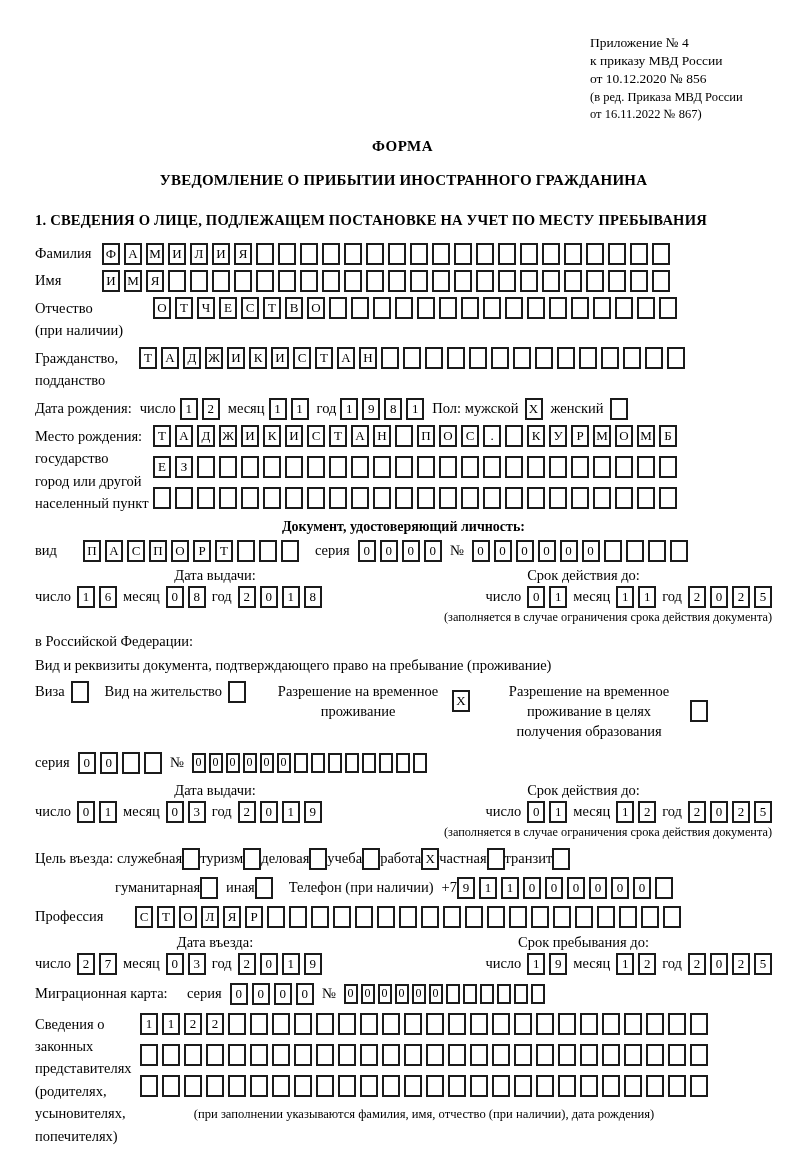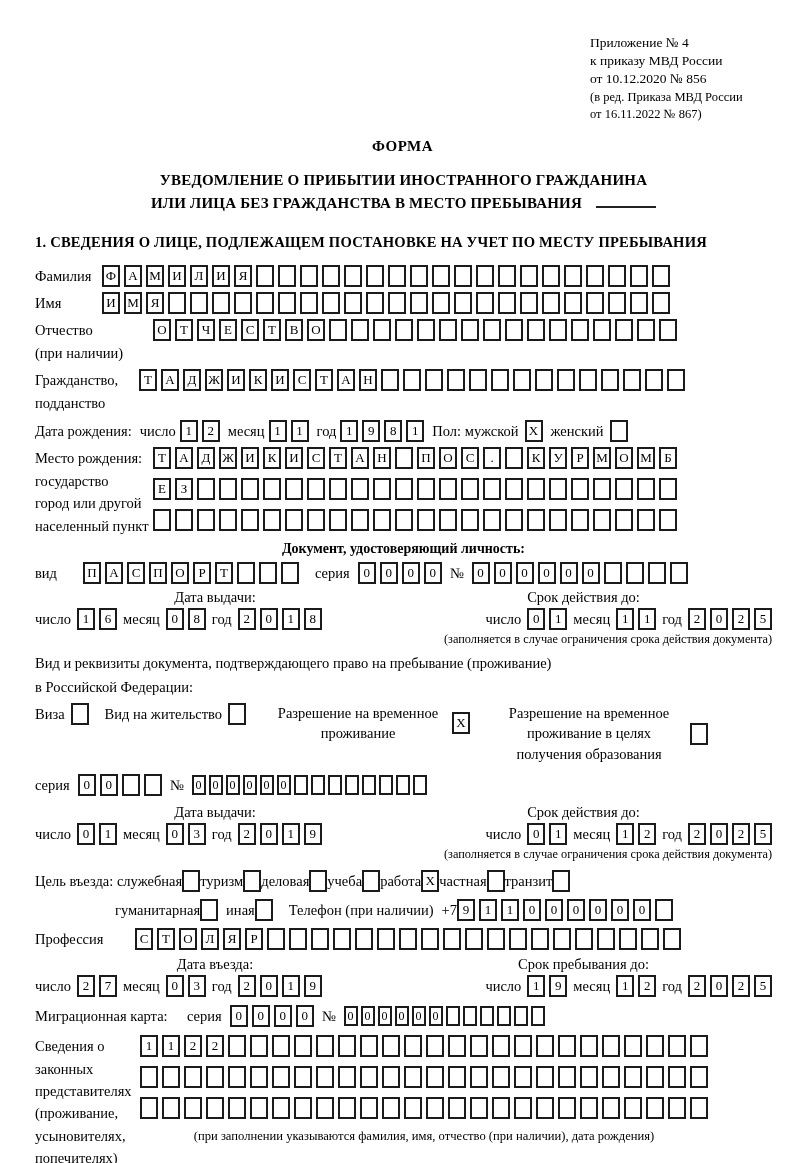--- a/index.html
+++ b/index.html
@@ -77,21 +77,20 @@
     <div>Приложение № 4</div>
     <div>к приказу МВД России</div>
     <div>от 10.12.2020 № 856</div>
     <div class="small">(в ред. Приказа МВД России</div>
     <div class="small">от 16.11.2022 № 867)</div>
   </div>
   <div class="forma">ФОРМА</div>
 
   <div class="title">
     <div>УВЕДОМЛЕНИЕ О ПРИБЫТИИ ИНОСТРАННОГО ГРАЖДАНИНА</div>
-    <div><span>ИЛИ ЛИЦА БЕЗ ГРАЖДАНСТВА В МЕСТО ПРЕБЫВАНИЯ</span><span class="blank-line"></span></div>
   </div>
 
   <div class="sec-head">1. СВЕДЕНИЯ О ЛИЦЕ, ПОДЛЕЖАЩЕМ ПОСТАНОВКЕ НА УЧЕТ ПО МЕСТУ ПРЕБЫВАНИЯ</div>
 
   <div class="row">
     <span class="lbl w68">Фамилия</span>
     <span class="boxes">
         <span class="cell">Ф</span>
         <span class="cell">А</span>
         <span class="cell">М</span>
@@ -420,22 +419,22 @@
       <span class="boxes">
           <span class="cell">2</span>
           <span class="cell">0</span>
           <span class="cell">2</span>
           <span class="cell">5</span>
         </span>
     </span>
   </div>
   <div class="note-right">(заполняется в случае ограничения срока действия документа)</div>
 
+  <div class="plain">в Российской Федерации:</div>
   <div class="plain">Вид и реквизиты документа, подтверждающего право на пребывание (проживание)</div>
-  <div class="plain">в Российской Федерации:</div>
 
   <div class="cbrow">
     <span class="cbgroup">
       <span>Виза</span>
       <span class="cell cb"></span>
     </span>
     <span class="gap8"></span>
       <span class="gap8"></span>
     <span class="cbgroup">
       <span>Вид на жительство</span>
@@ -677,21 +676,21 @@
         <span class="cell"></span>
         <span class="cell"></span>
       </span>
   </div>
 
   <div class="reps">
     <span class="lblcol" style="width:105px;">
       <span>Сведения о</span><br>
       <span>законных</span><br>
       <span>представителях</span><br>
-      <span>(проживание,</span><br>
+      <span>(родителях,</span><br>
       <span>усыновителях,</span><br>
       <span>попечителях)</span>
     </span>
     <span style="display:flex; flex-direction:column;">
       <span class="reps-rows">
         <span class="boxes">
             <span class="cell">1</span>
             <span class="cell">1</span>
             <span class="cell">2</span>
             <span class="cell">2</span>

